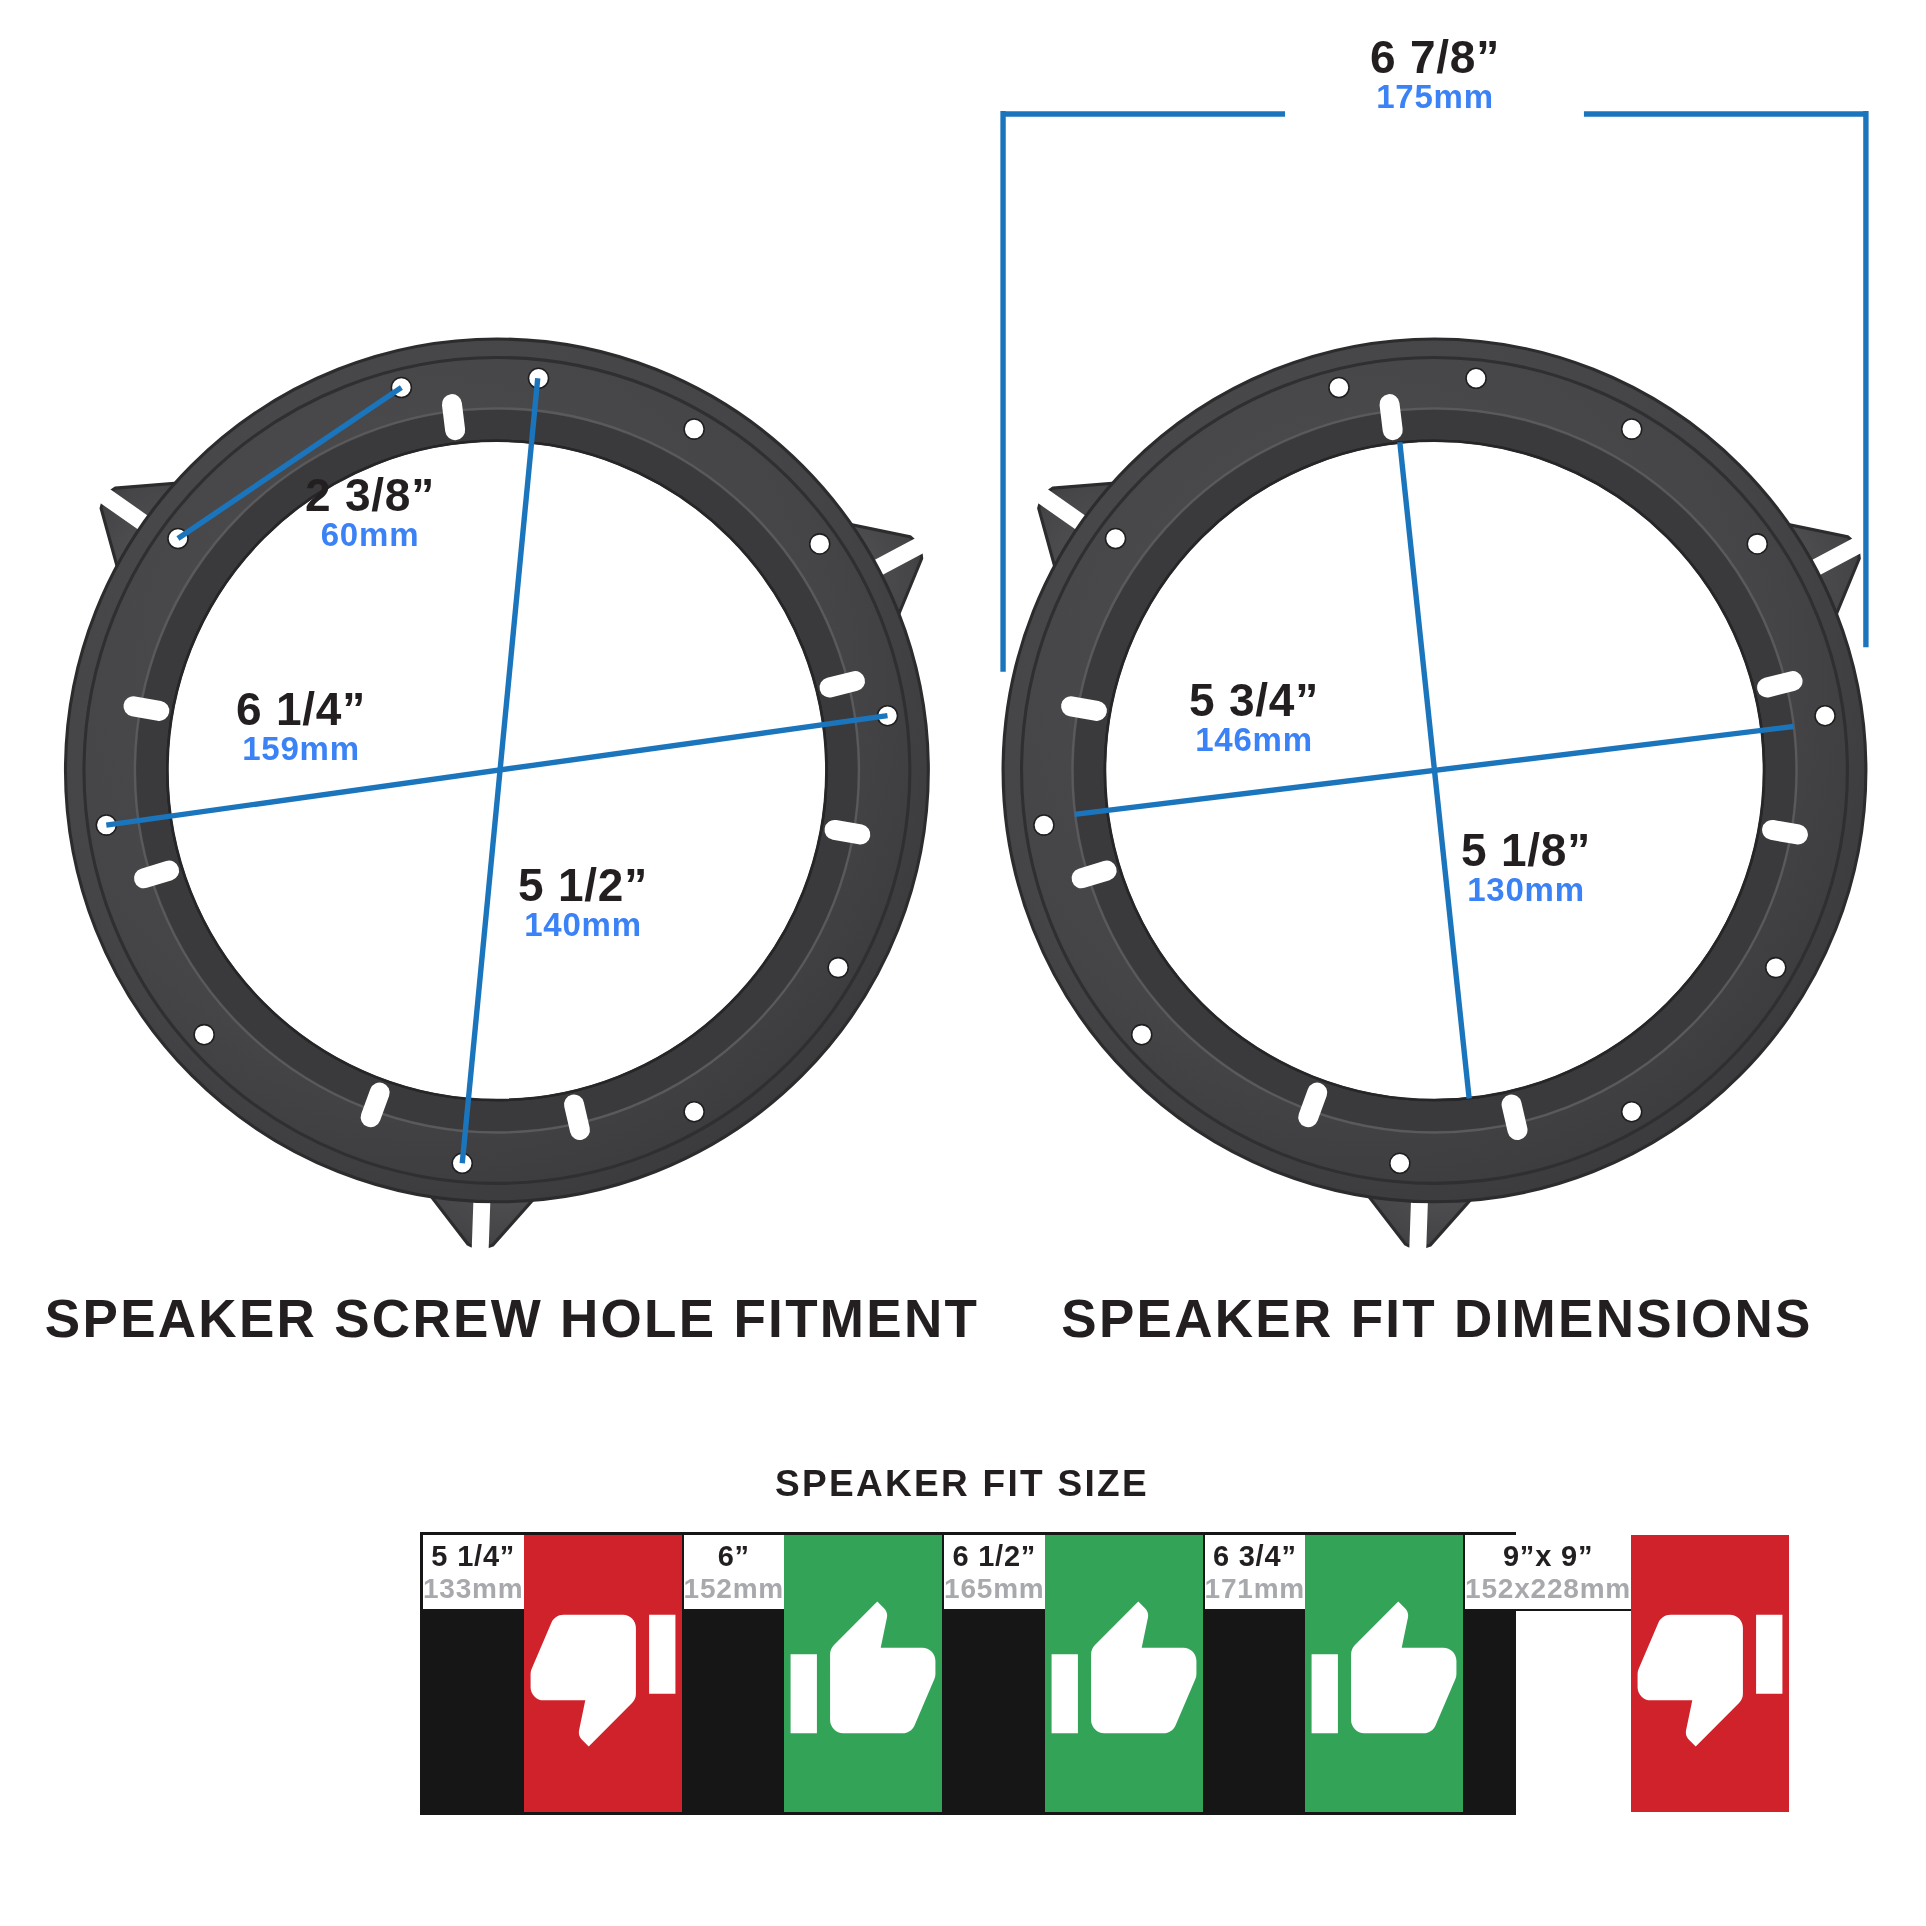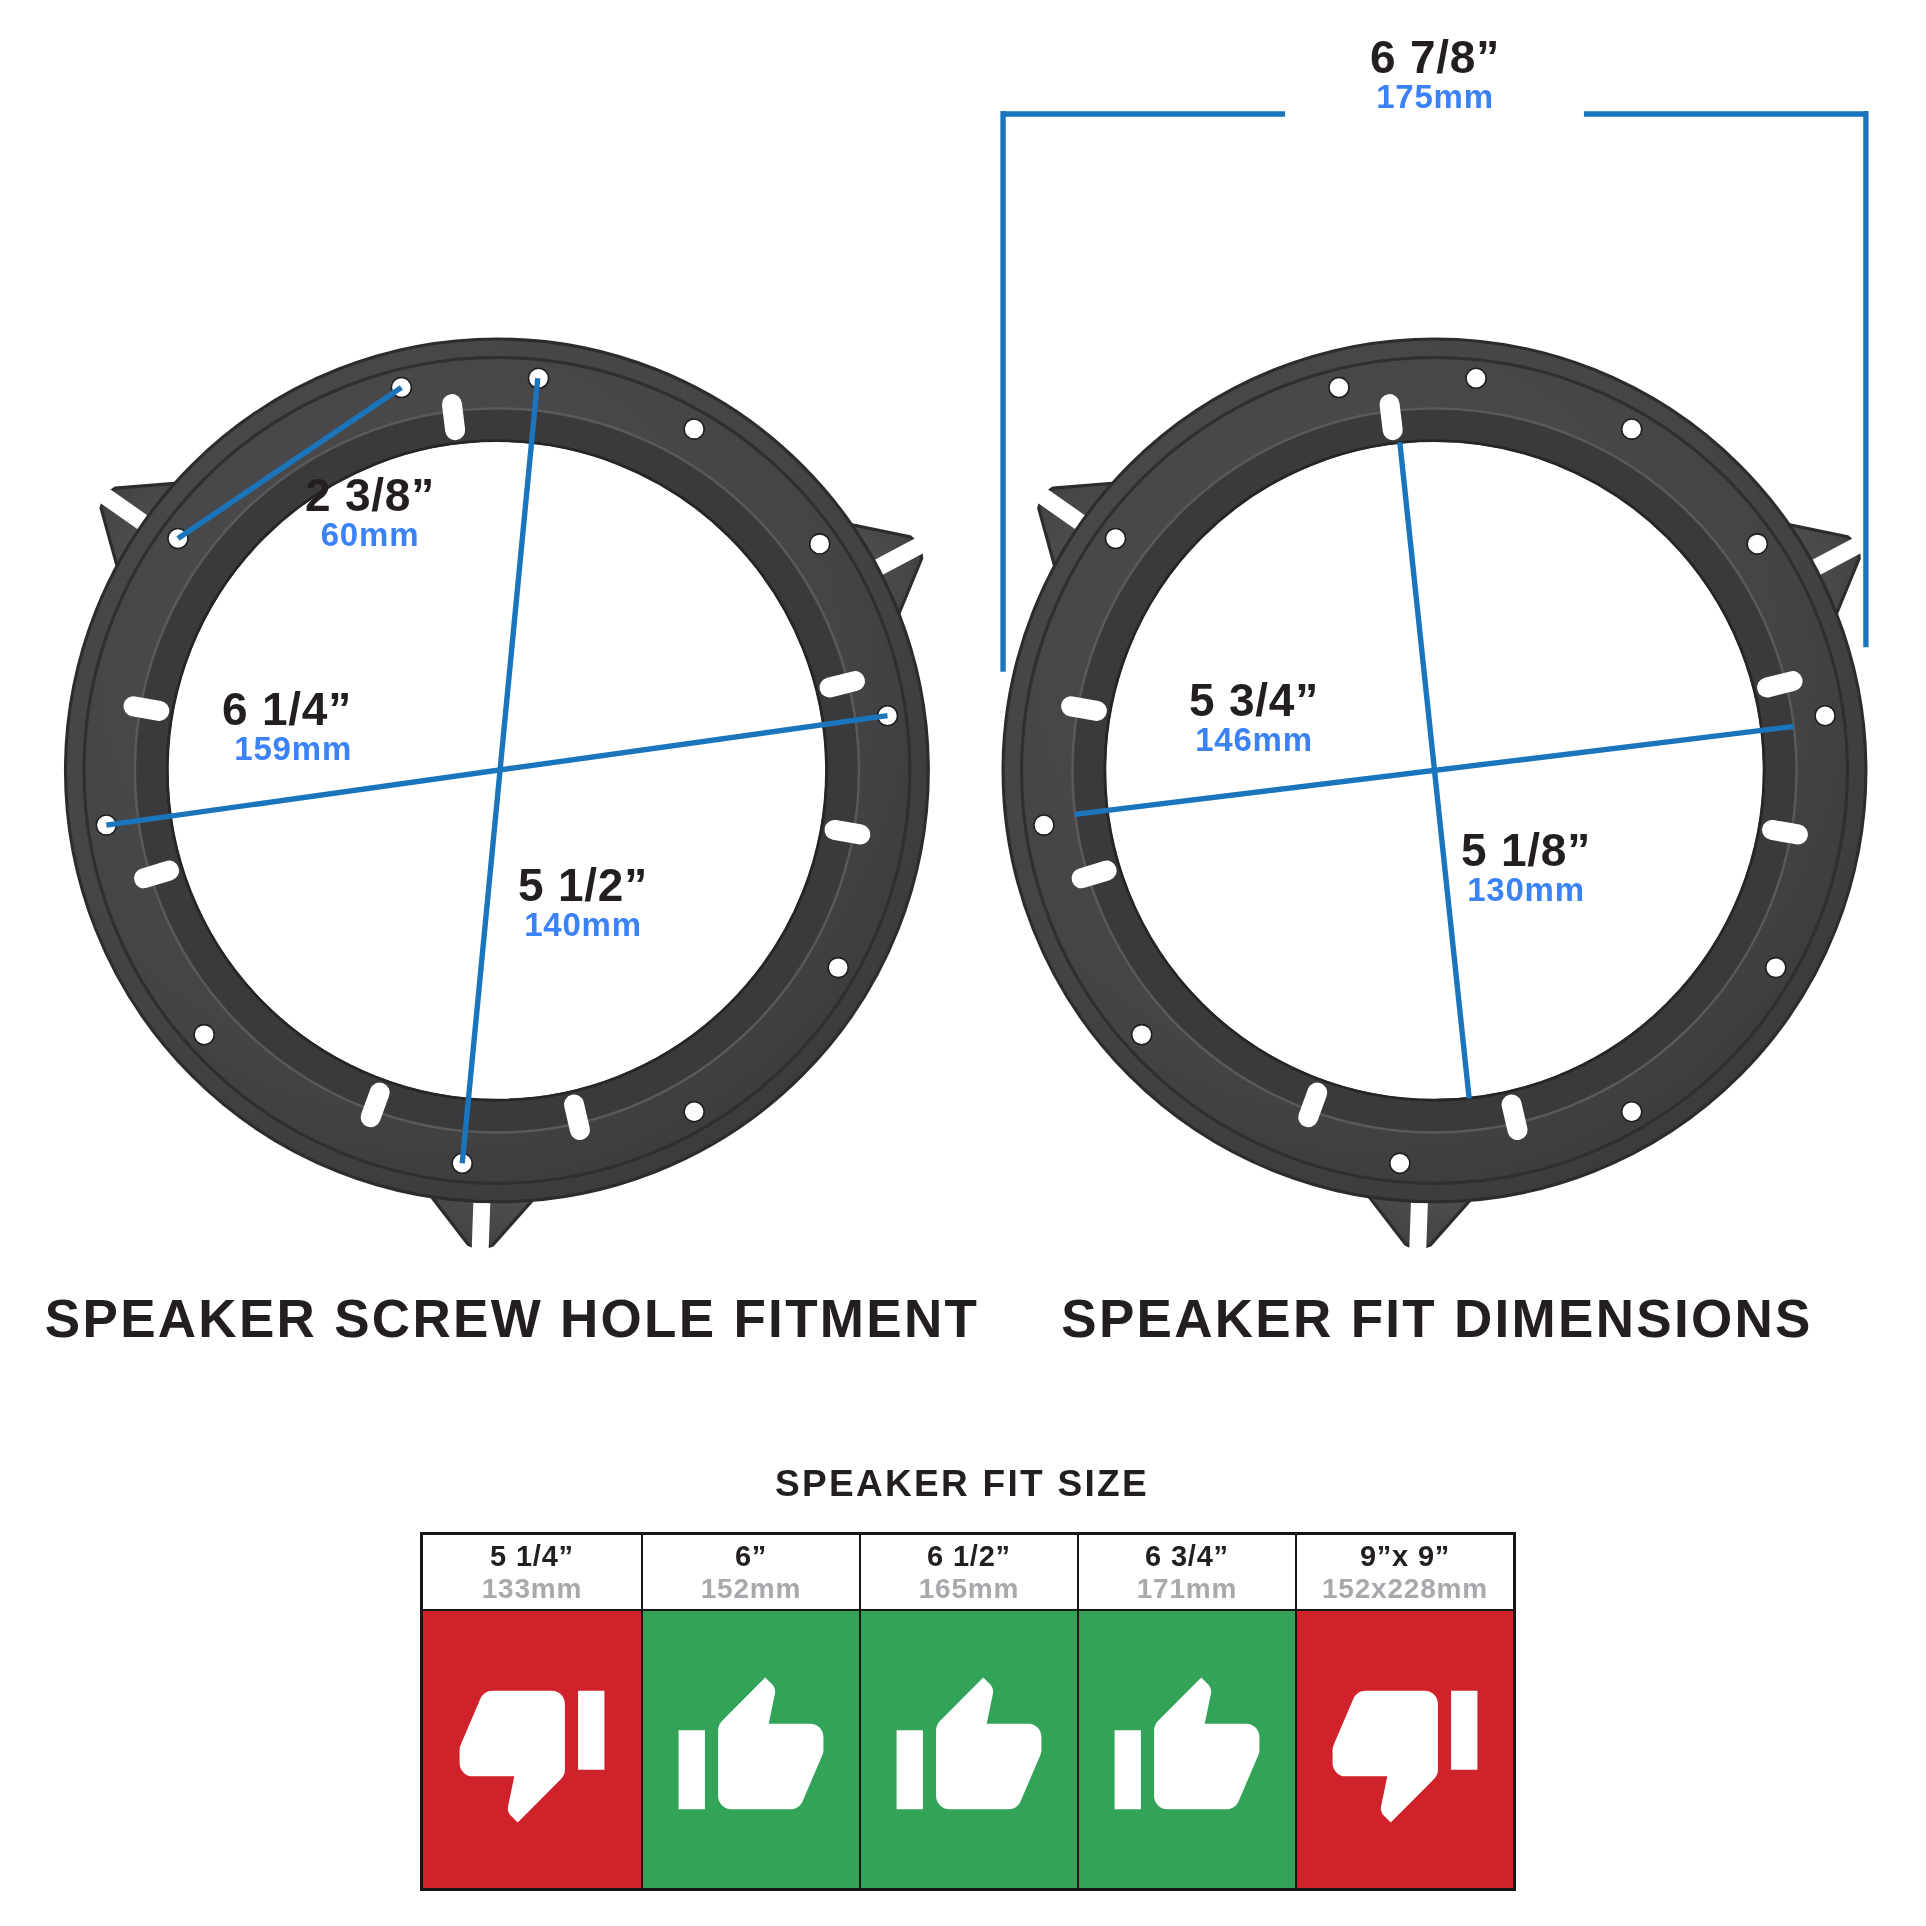--- a/index.html
+++ b/index.html
@@ -20,21 +20,21 @@
   .table-title{
     position:absolute;transform:translateX(-50%);white-space:nowrap;
     font-size:37px;font-weight:bold;color:#231f20;letter-spacing:2.3px;
   }
 
   .fit-table{
     position:absolute;left:420px;top:1532px;width:1090px;
     display:grid;grid-template-columns:repeat(5,1fr);
     border:3.1px solid #161616;background:#161616;
   }
-  .fit-col{display:flex;flex-direction:column;border-left:2.3px solid #161616;}
+  .fit-col{display:flex;flex-direction:row;border-left:2.3px solid #161616;}
   .fit-col:first-child{border-left:none;}
   .fit-head{
     height:74px;background:#ffffff;display:flex;flex-direction:column;
     align-items:center;justify-content:center;border-bottom:2.3px solid #161616;
   }
   .fit-head .in{font-size:29px;font-weight:bold;color:#231f20;line-height:34px;letter-spacing:0.8px;}
   .fit-head .mm{font-size:28px;font-weight:bold;color:#a7a9ac;line-height:32px;letter-spacing:0.8px;}
   .fit-cell{height:277px;display:flex;align-items:center;justify-content:center;}
   .fit-cell.yes{background:#33a457;}
   .fit-cell.no{background:#d0222b;}
@@ -117,21 +117,21 @@
       <line x1="2056" y1="148" x2="2422" y2="148"></line>
       <line x1="1302" y1="144" x2="1302" y2="872"></line>
       <line x1="2422" y1="144" x2="2422" y2="840"></line>
     </g>
   </svg>
 
   <div class="dim-label" style="left:370px;top:475px;text-align:center;">
     <div class="in">2 3/8”</div>
     <div class="mm">60mm</div>
   </div>
-  <div class="dim-label" style="left:287px;top:689px;text-align:right;">
+  <div class="dim-label" style="left:301px;top:689px;">
     <div class="in">6 1/4”</div>
     <div class="mm">159mm</div>
   </div>
   <div class="dim-label" style="left:583px;top:865px;">
     <div class="in">5 1/2”</div>
     <div class="mm">140mm</div>
   </div>
 
   <div class="dim-label" style="left:1435px;top:37px;">
     <div class="in">6 7/8”</div>

